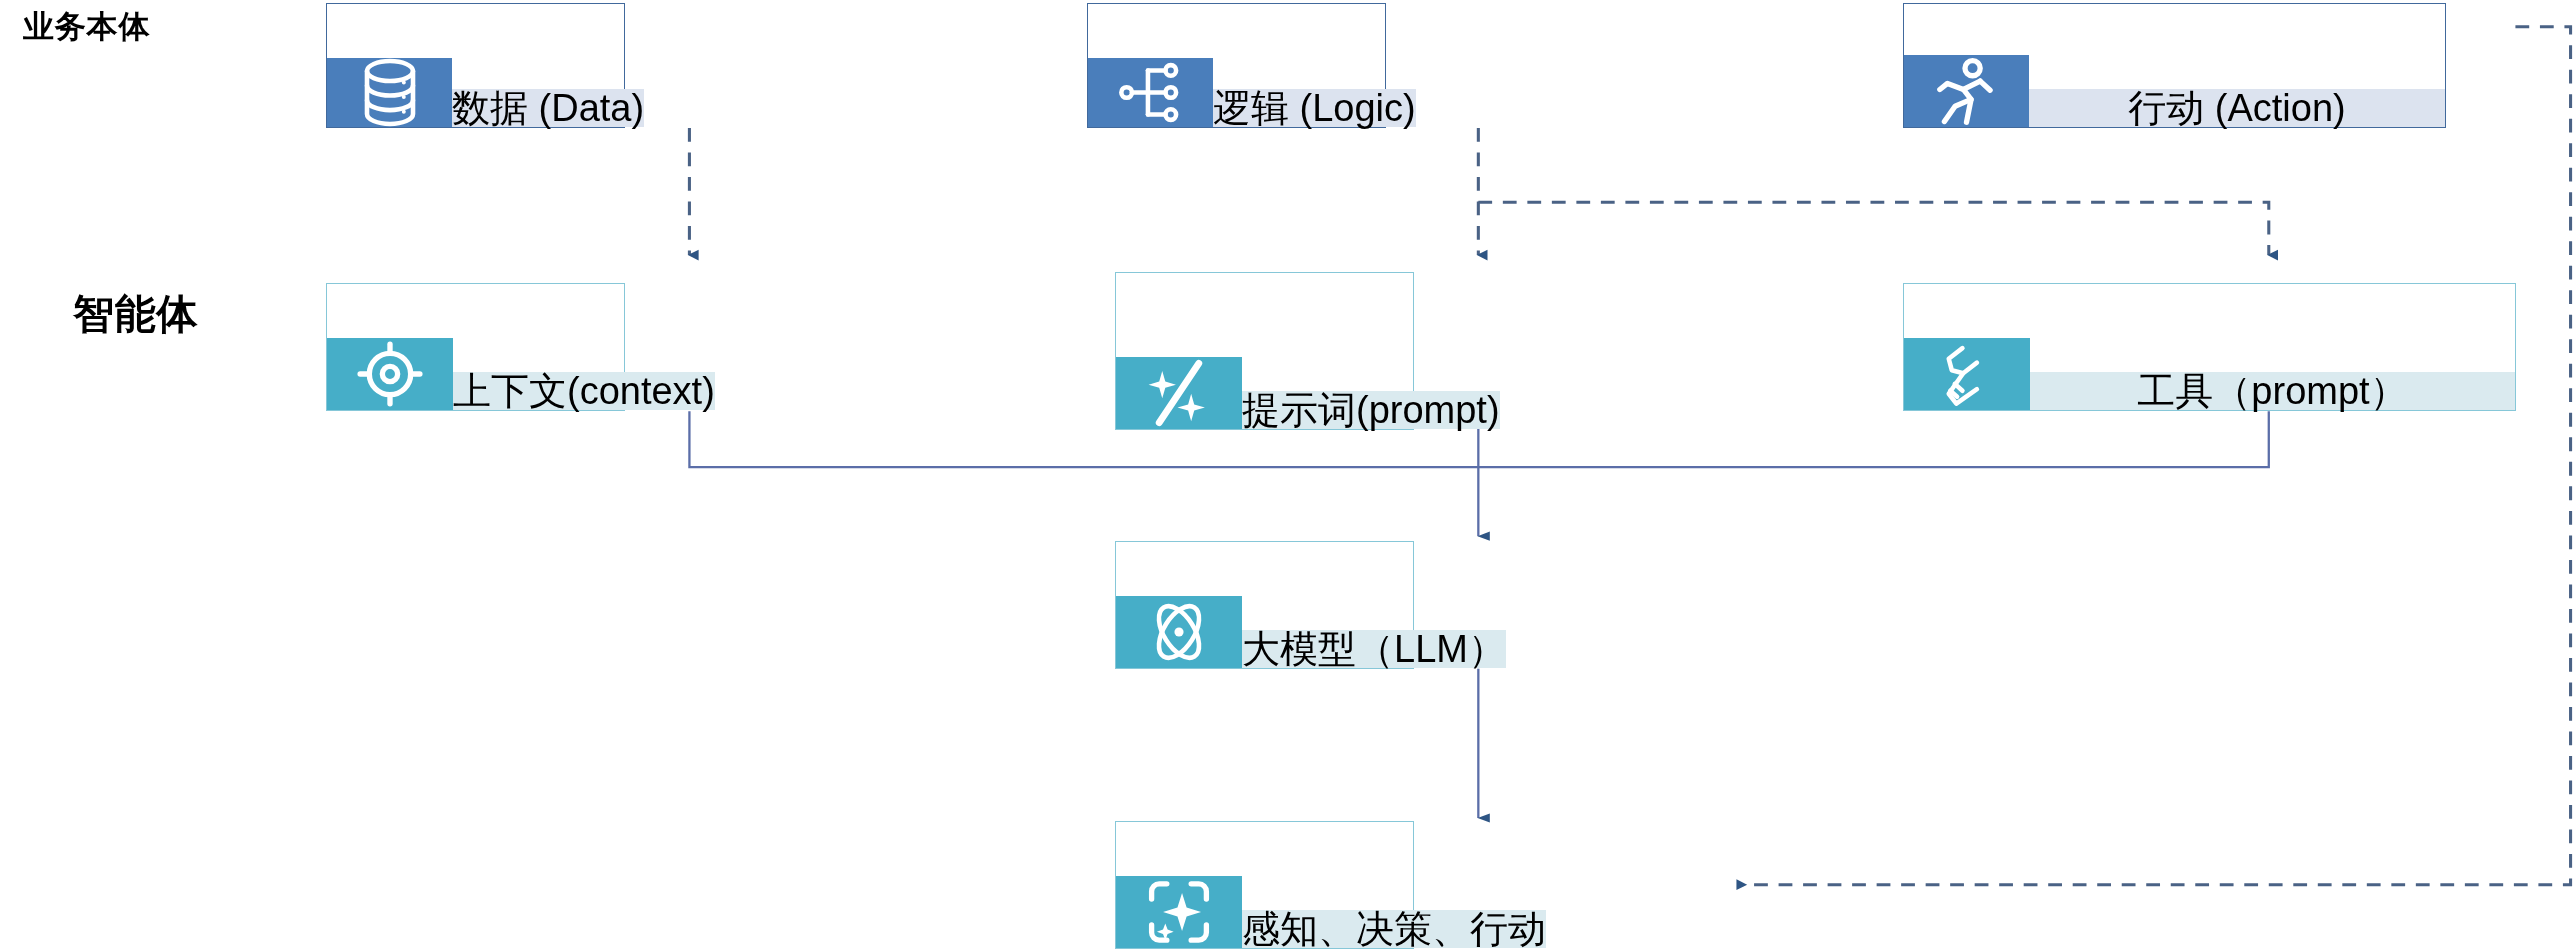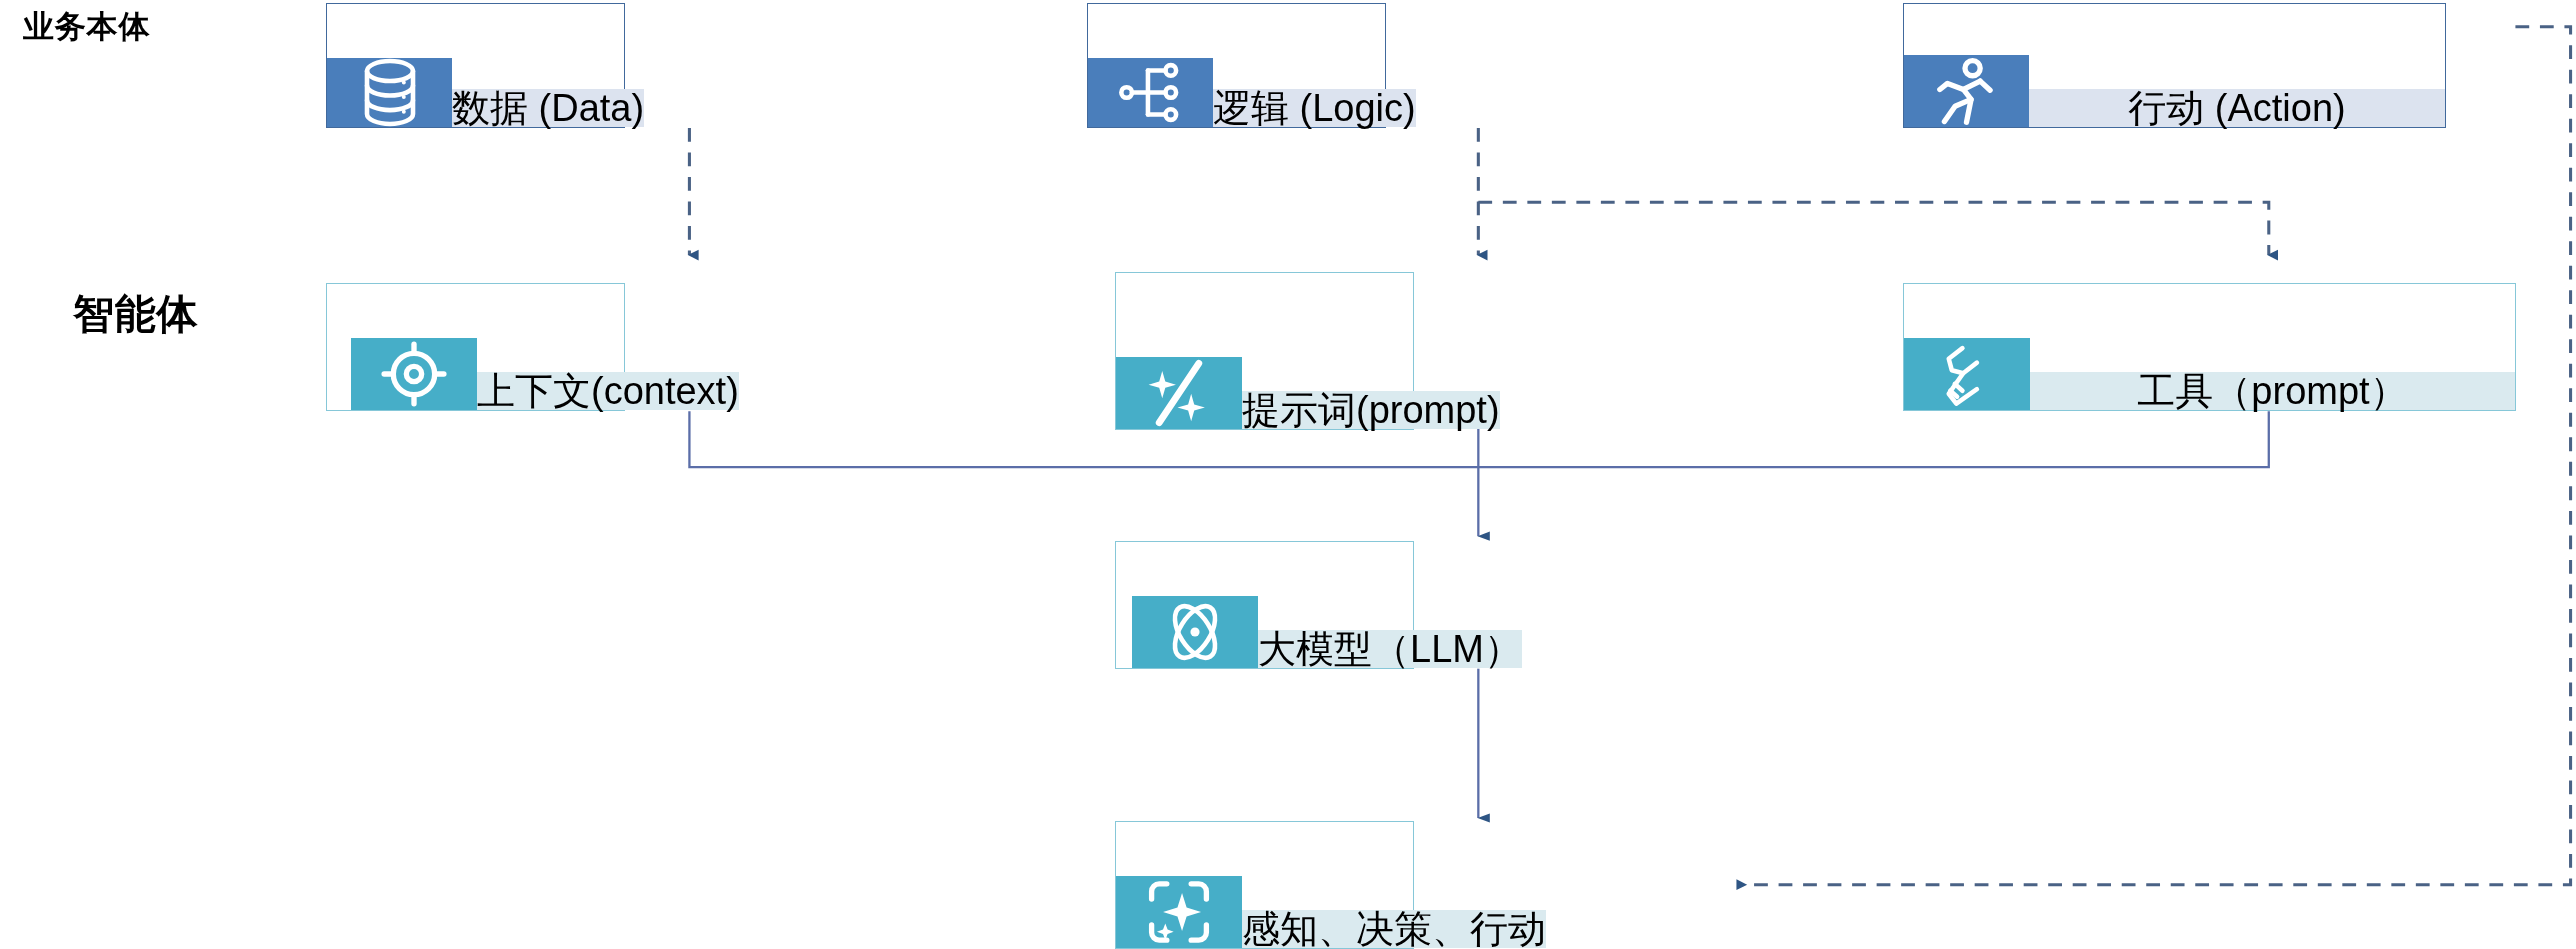--- a/index.html
+++ b/index.html
@@ -171,21 +171,21 @@
         <path d="M50,58 L29,67 L15,87"></path>
         <path d="M40,45 L19,37 L9,45"></path>
         <path d="M62,34 L75,46"></path>
       </svg>
     </div>
     <div class="body-pane">
       <span class="node-label">行动 (Action)</span>
     </div>
   </div>
 
-  <div class="node tier-agent" style="left:326px; top:283px; width:299px; height:128px;padding-left:24px;">
+  <div class="node tier-agent" style="left:326px; top:283px; width:299px; height:128px;">
     <div class="icon-pane" style="width:126px;">
       <svg width="72" height="72" viewBox="0 0 94 94" fill="none" stroke="#ffffff" stroke-width="7" stroke-linecap="round">
         <circle cx="47" cy="47" r="27"></circle>
         <circle cx="47" cy="47" r="10"></circle>
         <path d="M47,8 V20"></path>
         <path d="M47,74 V86"></path>
         <path d="M8,47 H20"></path>
         <path d="M74,47 H86"></path>
       </svg>
     </div>
@@ -214,21 +214,21 @@
         <path d="M41,46 L22,73 L32,86 L59,67"></path>
         <path d="M30,60 L40,69"></path>
         <path d="M24,69 L33,77"></path>
       </svg>
     </div>
     <div class="body-pane">
       <span class="node-label">工具（prompt）</span>
     </div>
   </div>
 
-  <div class="node tier-agent" style="left:1115px; top:541px; width:299px; height:128px;padding-left:16px;">
+  <div class="node tier-agent" style="left:1115px; top:541px; width:299px; height:128px;">
     <div class="icon-pane" style="width:126px;">
       <svg width="70" height="72" viewBox="0 0 92 94" fill="none" stroke="#ffffff" stroke-width="6">
         <ellipse cx="46" cy="47" rx="20" ry="38" transform="rotate(32 46 47)"></ellipse>
         <ellipse cx="46" cy="47" rx="20" ry="38" transform="rotate(-32 46 47)"></ellipse>
         <circle cx="46" cy="47" r="6" fill="#ffffff" stroke="none"></circle>
       </svg>
     </div>
     <div class="body-pane">
       <span class="node-label">大模型（LLM）</span>
     </div>

